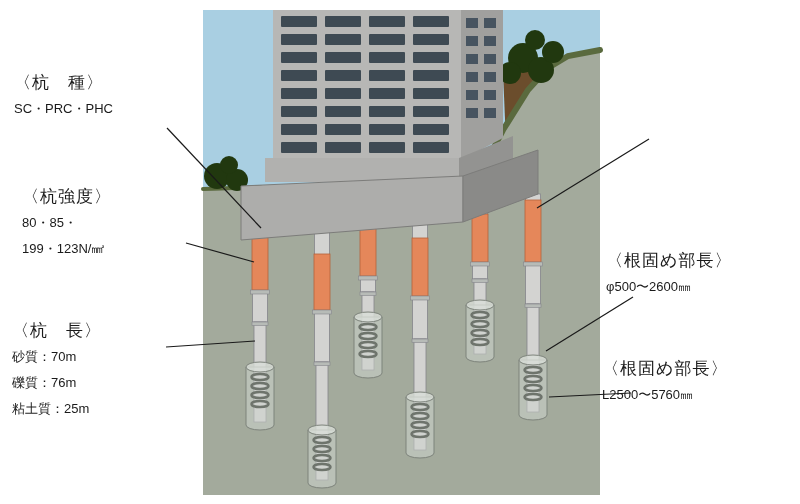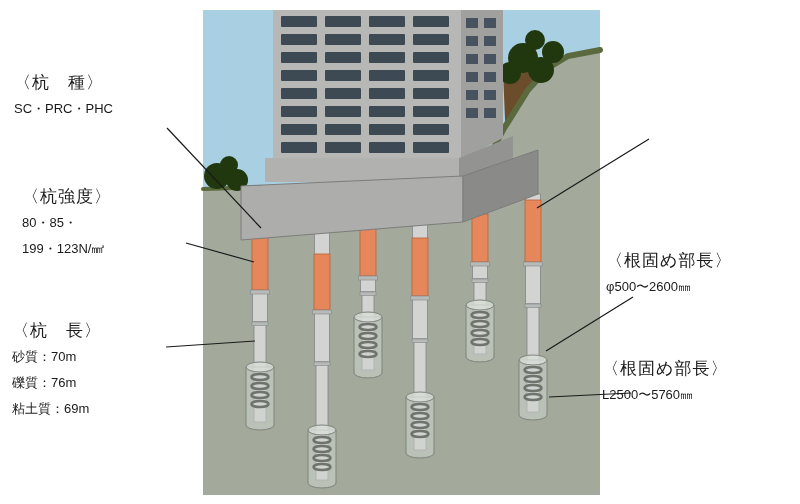--- a/index.html
+++ b/index.html
@@ -220,21 +220,21 @@
   <div class="label" id="lbl-pile-strength">
     <div class="t">〈杭強度〉</div>
     <div class="v">80・85・</div>
     <div class="v">199・123N/㎟</div>
   </div>
 
   <div class="label" id="lbl-pile-length">
     <div class="t">〈杭　長〉</div>
     <div class="v">砂質：70m</div>
     <div class="v">礫質：76m</div>
-    <div class="v">粘土質：69m</div>
+    <div class="v">粘土質：25m</div>
   </div>
 
   <div class="label" id="lbl-pile-diameter">
   </div>
 
   <div class="label" id="lbl-root-diameter">
     <div class="t">〈根固め部長〉</div>
     <div class="v">φ500〜2600㎜</div>
   </div>
 

